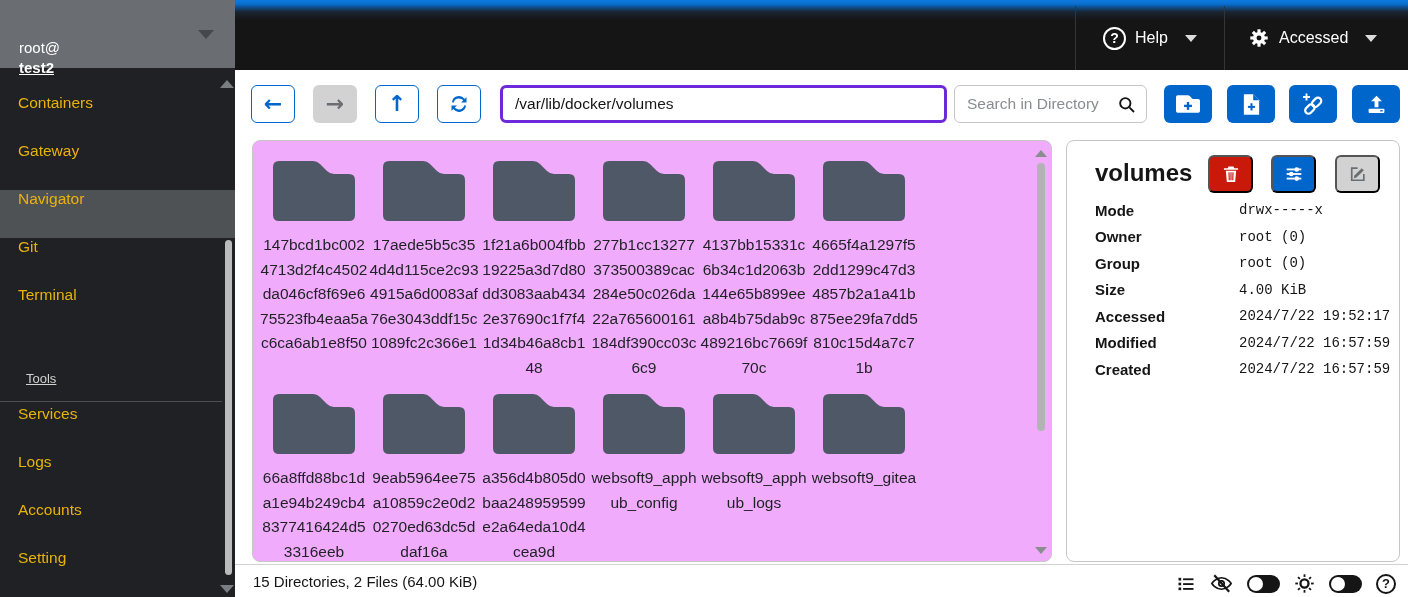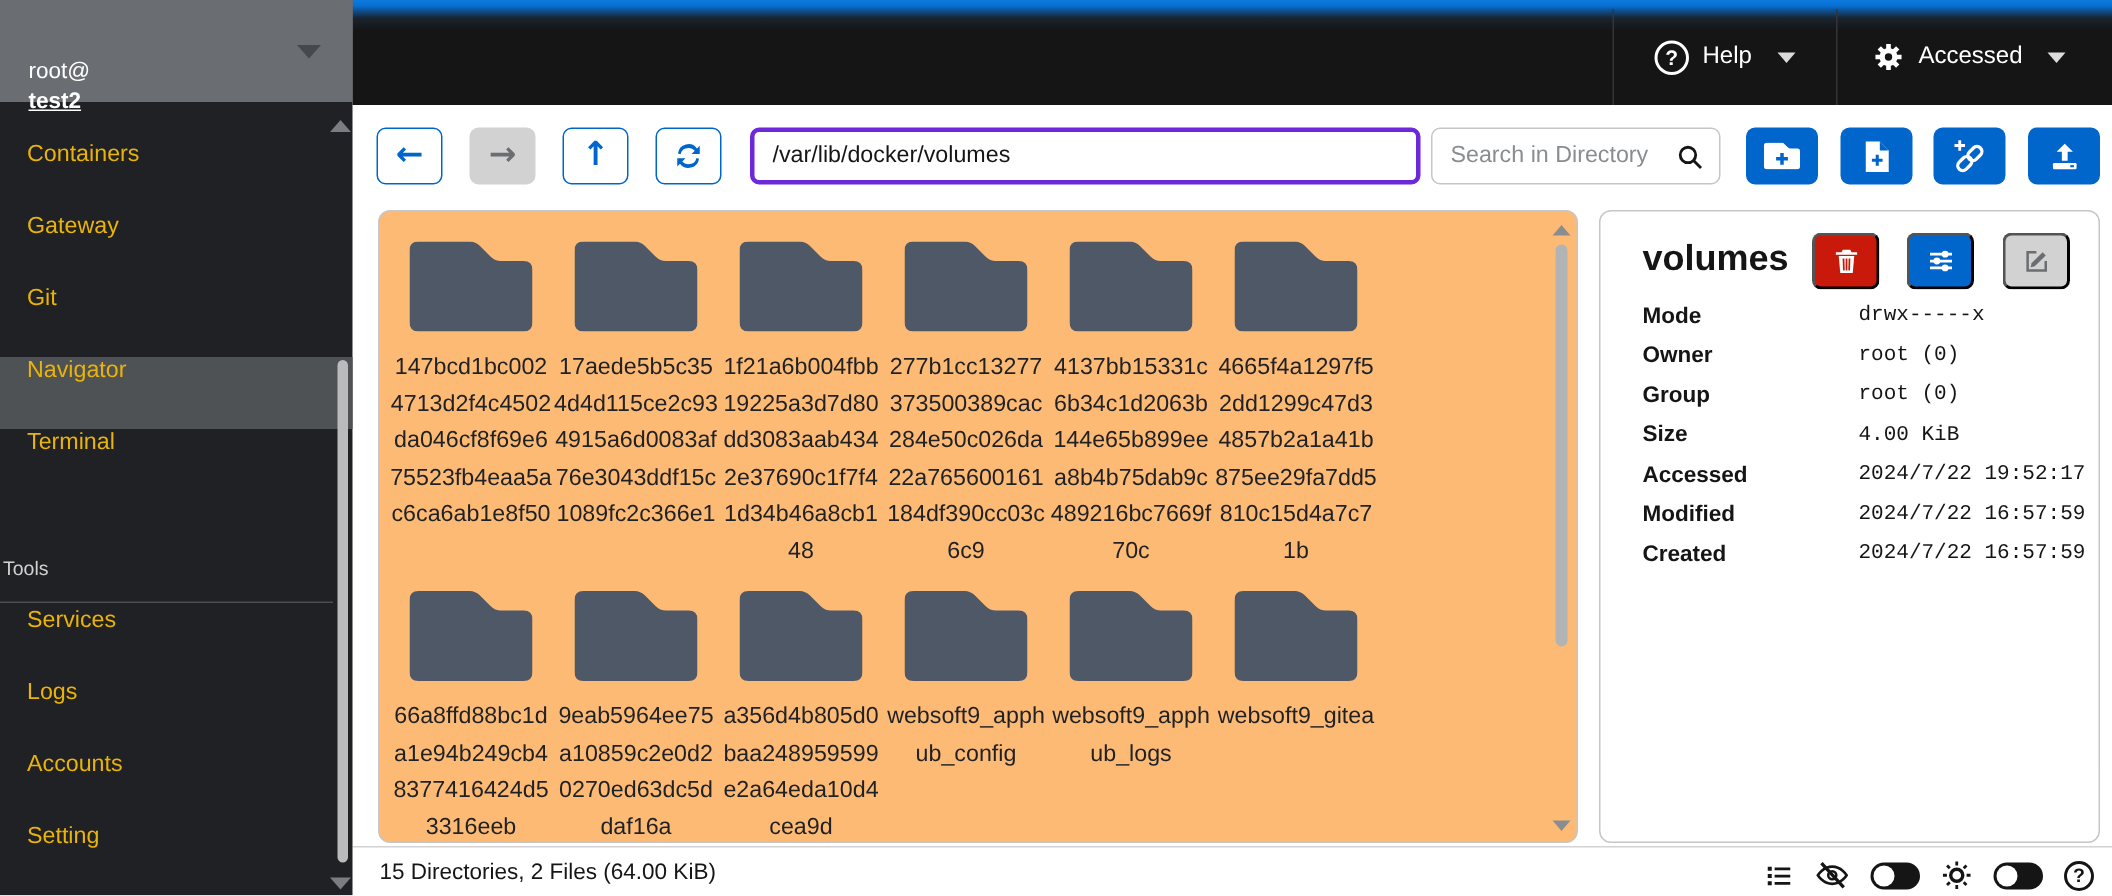--- a/index.html
+++ b/index.html
@@ -22,21 +22,21 @@
   .userbox { position:absolute; left:0; top:0; width:235px; height:68px; background:#6a6e73; z-index:5; color:#fff; padding:14px 0 0 19px; cursor:pointer; }
   .userbox .u1 { font-size:15px; line-height:19px;margin-top:24px; }
   .userbox .u2 { font-size:15px; line-height:21px; font-weight:bold; text-decoration:underline; }
   .user-caret { position:absolute; right:21px; top:30px; width:0; height:0; border-left:8px solid transparent; border-right:8px solid transparent; border-top:9px solid #45484c; }
   
   .sidebar { position:absolute; left:0; top:0; width:235px; height:597px; background:#1f2125; z-index:1; }
   .nav { position:absolute; left:0; top:46px; width:235px; }
   .nav2 { position:absolute; left:0; top:405px; width:235px; }
   .nav-item { height:48px; display:flex; align-items:flex-start; padding-left:18px; color:#eab308; font-size:15.5px; cursor:pointer; }
   .nav-item.active { background:#4f5255; }
-  .nav-section { position:absolute; left:0; top:358px; width:191px; height:40px; display:flex; align-items:center; padding-left:2px; color:#d2d2d2; font-size:13px; }
+  .nav-section { position:absolute; left:0; top:358px; width:191px; height:40px; display:flex; align-items:center; padding-left:26px; color:#d2d2d2; font-size:13px;text-decoration:underline; }
   .side-sep { position:absolute; left:0; top:401px; width:222px; height:1px; background:#4a4d52; }
   .side-scroll-thumb { position:absolute; left:225px; top:240px; width:7px; height:335px; background:#b9bbbd; border-radius:4px; z-index:2;}
   .tri-up-s { position:absolute; left:220px; top:80px; width:0; height:0; border-left:7px solid transparent; border-right:7px solid transparent; border-bottom:8px solid #7a7e82; z-index:2;}
   .tri-dn-s { position:absolute; left:220px; top:585px; width:0; height:0; border-left:7px solid transparent; border-right:7px solid transparent; border-top:8px solid #7a7e82; z-index:2;}
   
   .main-bg { position:absolute; left:235px; top:70px; width:1173px; height:527px; background:#fff; }
   
   .tbtn { position:absolute; top:85px; width:44px; height:38px; border-radius:6px; display:flex; align-items:center; justify-content:center; cursor:pointer; }
   .tbtn.outline { background:#fff; border:1px solid #0066cc; color:#0066cc; }
   .tbtn.disabled { background:#d2d2d2; border:none; color:#6a6e73; cursor:default; }
@@ -49,21 +49,21 @@
   }
   .search-box {
     position:absolute; left:954px; top:85px; width:193px; height:38px;
     border:1px solid #c6c6c6; border-radius:6px; background:#fff;
     display:flex; align-items:center; padding:0 10px 0 12px;
   }
   .search-box input { flex:1; border:none; outline:none; font-size:15.5px; color:#15803d; min-width:0;
     font-family:"Liberation Sans","DejaVu Sans",sans-serif; }
   .search-box input::placeholder { color:#8a8d90; }
   
-  .file-card { position:absolute; left:252px; top:140px; width:800px; height:422px; background:#fdba74; border:1px solid #c6c6c6; border-radius:8px; overflow:hidden; }
+  .file-card { position:absolute; left:252px; top:140px; width:800px; height:422px; background:#f0abfc; border:1px solid #c6c6c6; border-radius:8px; overflow:hidden; }
   .fcell { position:absolute; width:110px; text-align:center; cursor:pointer; }
   .fcell svg { display:block; margin:0 auto; }
   .fname { margin-top:12px; font-size:15.5px; line-height:24.5px; color:#1f2125; word-break:break-all; }
   .fc-tri-up { position:absolute; left:782px; top:9px; width:0; height:0; border-left:6px solid transparent; border-right:6px solid transparent; border-bottom:7px solid #8a8d90; }
   .fc-thumb { position:absolute; left:784px; top:22px; width:8px; height:268px; background:#b1b3b5; border-radius:4px; }
   .fc-tri-dn { position:absolute; left:782px; top:406px; width:0; height:0; border-left:6px solid transparent; border-right:6px solid transparent; border-top:7px solid #8a8d90; }
   
   .detail-card { position:absolute; left:1066px; top:140px; width:334px; height:422px; background:#fff; border:1px solid #c6c6c6; border-radius:8px; }
   .detail-title { position:absolute; left:28px; top:18px; font-size:24px; font-weight:bold; color:#151515; }
   .dbtn { position:absolute; top:14px; width:45px; height:38px; border-radius:6px; display:flex; align-items:center; justify-content:center; cursor:pointer; }
@@ -91,25 +91,25 @@
     <nav class="nav">
       <div class="nav-item">
           <span>My Apps</span>
         </div>
       <div class="nav-item">
           <span>Containers</span>
         </div>
       <div class="nav-item">
           <span>Gateway</span>
         </div>
-      <div class="nav-item">
-          <span>Git</span>
-        </div>
       <div class="nav-item active">
           <span>Navigator</span>
+        </div>
+      <div class="nav-item">
+          <span>Git</span>
         </div>
       <div class="nav-item">
           <span>Terminal</span>
         </div>
     </nav>
     <div class="nav-section">Tools</div>
     <div class="side-sep"></div>
     <nav class="nav2">
       <div class="nav-item">
           <span>Services</span>

